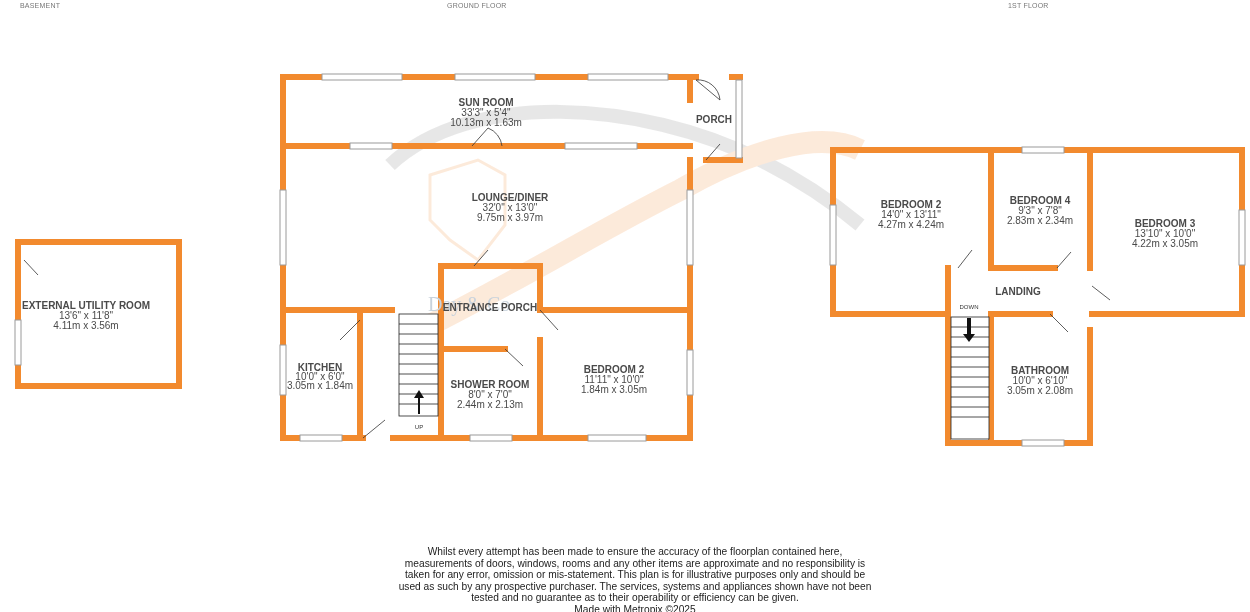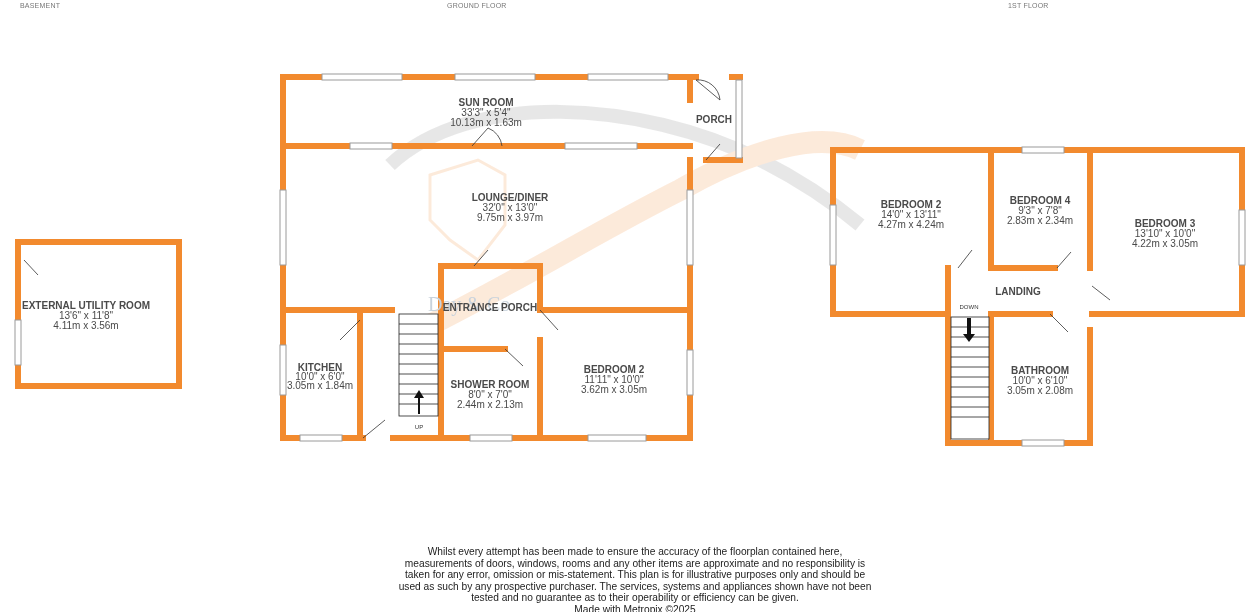--- a/index.html
+++ b/index.html
@@ -158,21 +158,21 @@
   <span>3.05m  x 1.84m</span>
 </div>
 <div class="room-label" style="left:490px;top:380px">
   <span class="name">SHOWER ROOM</span>
   <span>8'0"  x 7'0"</span><br>
   <span>2.44m  x 2.13m</span>
 </div>
 <div class="room-label" style="left:614px;top:365px">
   <span class="name">BEDROOM 2</span>
   <span>11'11"  x 10'0"</span><br>
-  <span>3.62m  x 3.05m</span>
+  <span>1.84m  x 3.05m</span>
 </div>
 <div class="room-label" style="left:911px;top:200px">
   <span class="name">BEDROOM 2</span>
   <span>14'0"  x 13'11"</span><br>
   <span>4.27m  x 4.24m</span>
 </div>
 <div class="room-label" style="left:1040px;top:196px">
   <span class="name">BEDROOM 4</span>
   <span>9'3"  x 7'8"</span><br>
   <span>2.83m  x 2.34m</span>

